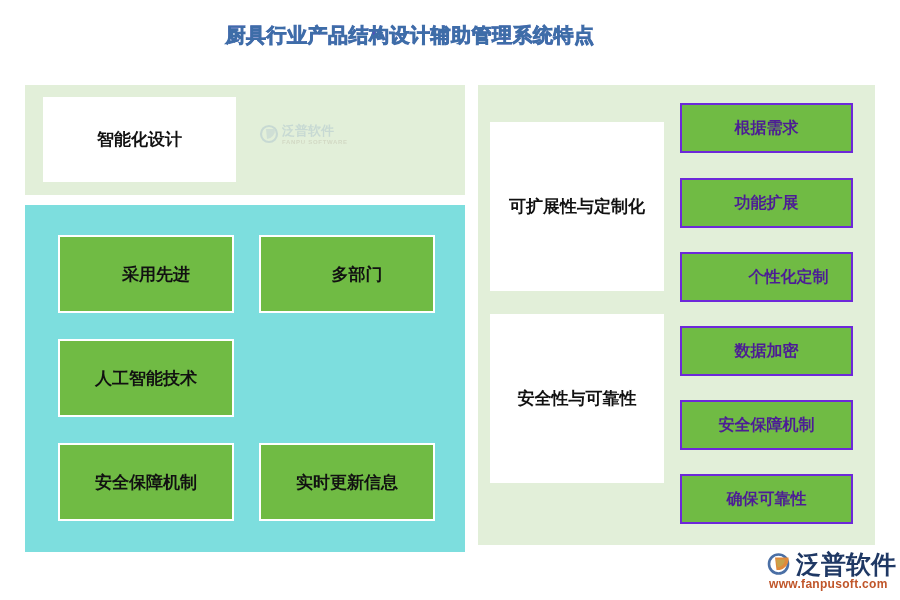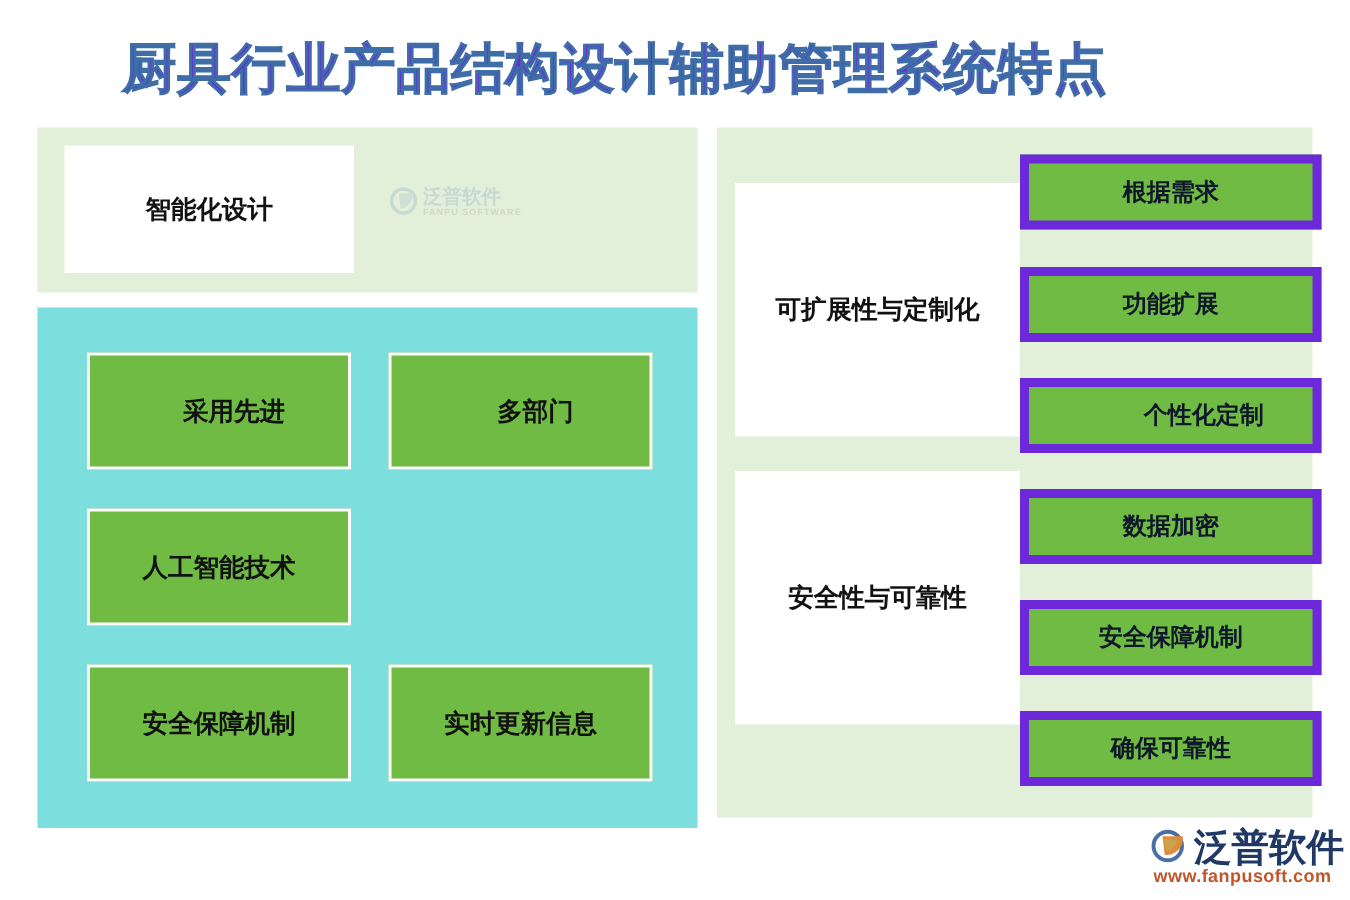--- a/index.html
+++ b/index.html
@@ -15,21 +15,21 @@
     overflow: hidden;
   }
 
   
   .page-title {
     position: absolute;
     left: 0;
     top: 22px;
     width: 820px;
     text-align: center;
-    font-size: 36px;
+    font-size: 20px;
     font-weight: bold;
     color: #6d28d9;
     letter-spacing: 0.5px;
     -webkit-text-stroke: 0.8px #3E6DA8;
     white-space: nowrap;
   }
 
   
   .left-top-panel {
     position: absolute;
@@ -120,48 +120,48 @@
     position: absolute;
     left: 478px;
     top: 85px;
     width: 397px;
     height: 460px;
     background: #E2EFD9;
   }
   .right-panel .rcard {
     position: absolute;
     left: 12px;
-    width: 190px;
+    width: 174px;
     height: 169px;
     background: #ffffff;
     display: flex;
     align-items: center;
     justify-content: center;
     font-size: 17px;
     font-weight: bold;
     color: #111111;
     text-align: center;
   }
   .right-panel .rcard.g0 { top: 37px; }
   .right-panel .rcard.g1 { top: 229px; }
 
   .right-panel .rbtn {
     position: absolute;
     left: 202px;
-    width: 201px;
+    width: 173px;
     height: 50px;
     background: #70BB44;
-    border: 6px solid #6d28d9;
+    border: 2px solid #6d28d9;
     box-sizing: border-box;
     display: flex;
     align-items: center;
     justify-content: center;
     font-size: 16px;
     font-weight: bold;
-    color: #0f172a;
+    color: #4c1d95;
   }
   
   .right-panel .rbtn.g0r0 { top: 18px; }
   .right-panel .rbtn.g0r1 { top: 93px; }
   .right-panel .rbtn.g0r2 { top: 167px; padding-left: 44px; }
   
   .right-panel .rbtn.g1r0 { top: 241px; }
   .right-panel .rbtn.g1r1 { top: 315px; }
   .right-panel .rbtn.g1r2 { top: 389px; }
 

